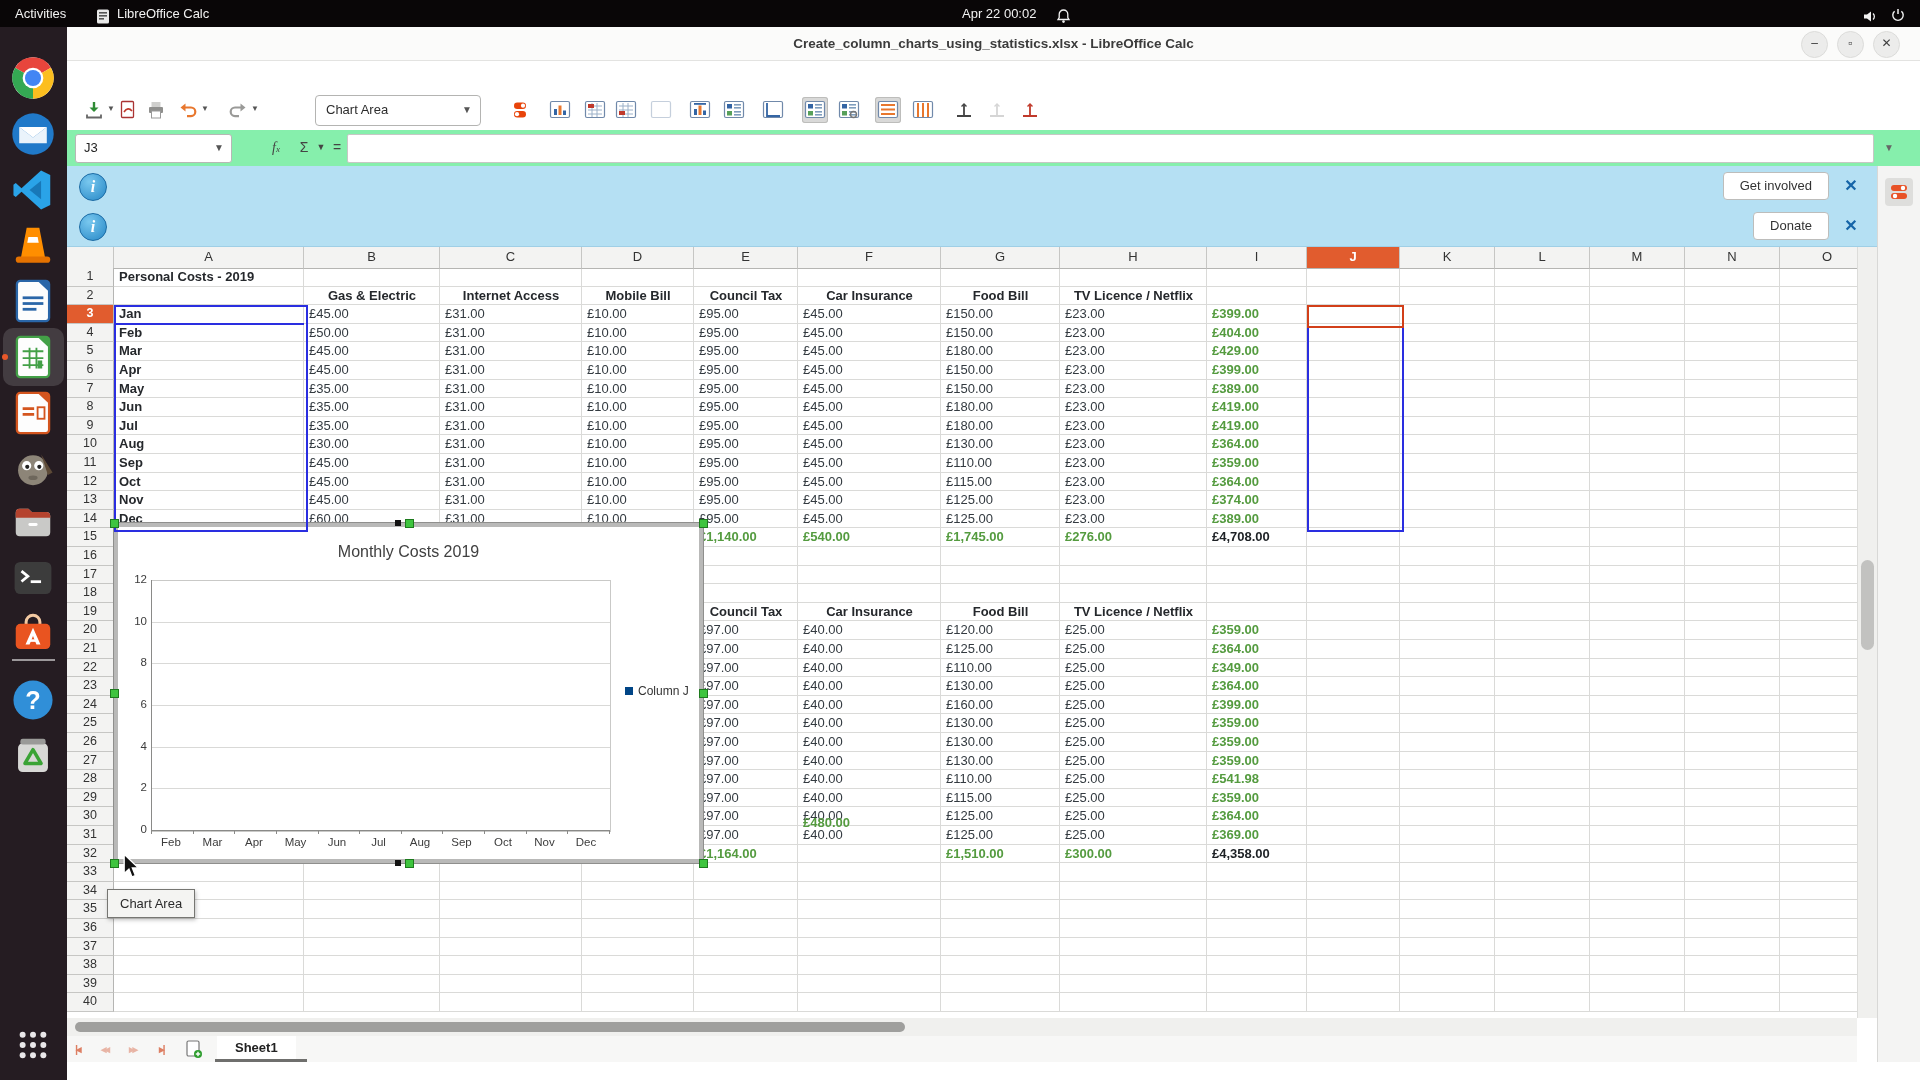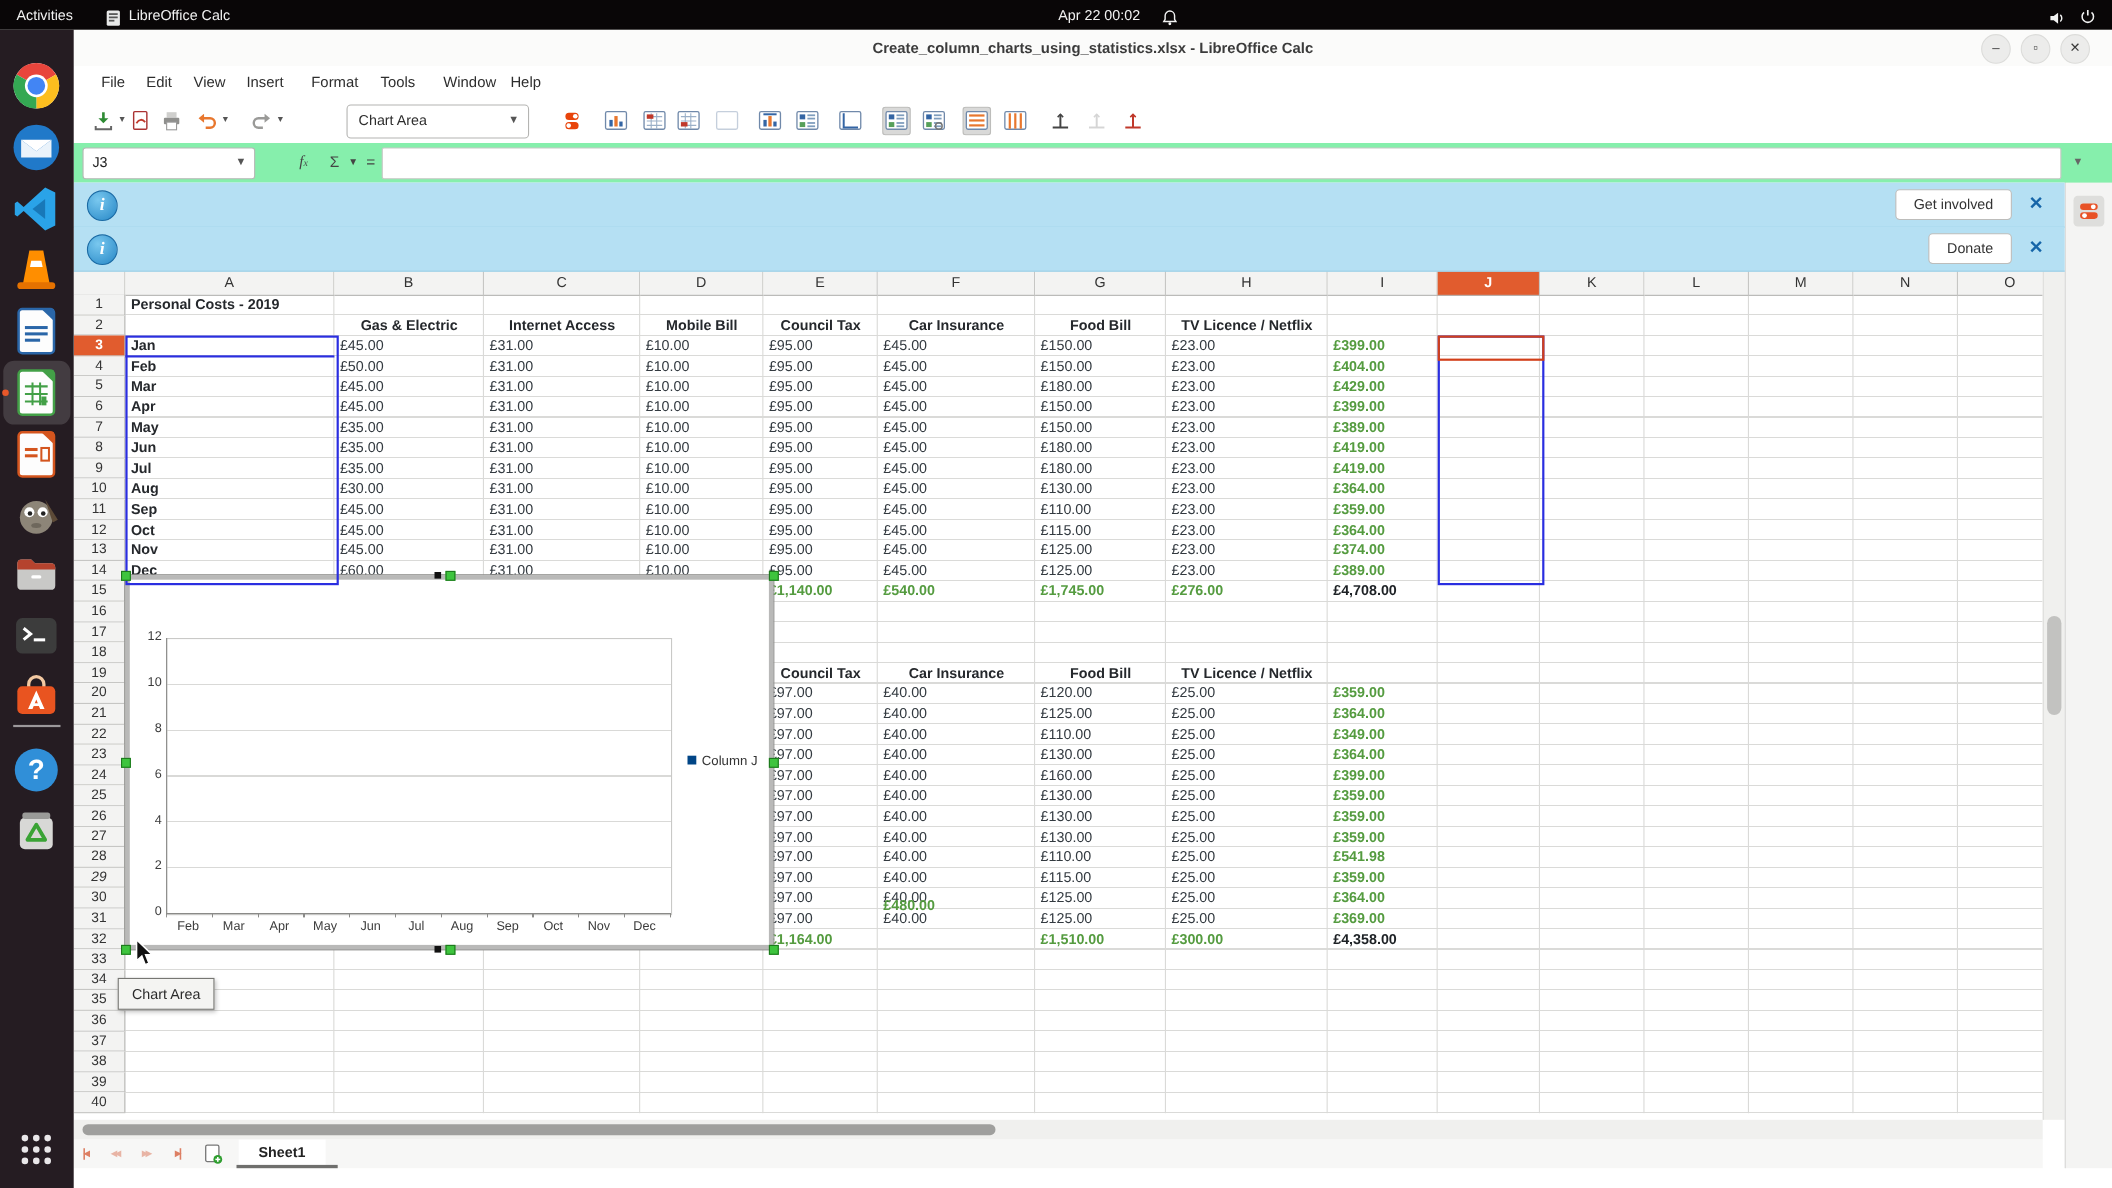--- a/index.html
+++ b/index.html
@@ -234,30 +234,20 @@
       <div class="dock-sep" style="top: 632px;"></div>
     </div>
 
   <div id="titlebar" class="abs">
     <div id="win-title">Create_column_charts_using_statistics.xlsx - LibreOffice Calc</div>
     <div class="winbtn" style="right:92px;">–</div>
     <div class="winbtn" style="right:56px;">▫</div>
     <div class="winbtn" style="right:20px;">✕</div>
   </div>
 
-  <div id="menubar" class="abs">
-      <div class="menu-item" style="left: 16px;">File</div>
-      <div class="menu-item" style="left: 57px;">Edit</div>
-      <div class="menu-item" style="left: 100px;">View</div>
-      <div class="menu-item" style="left: 148px;">Insert</div>
-      <div class="menu-item" style="left: 207px;">Format</div>
-      <div class="menu-item" style="left: 270px;">Tools</div>
-      <div class="menu-item" style="left: 327px;">Window</div>
-      <div class="menu-item" style="left: 388px;">Help</div>
-    </div>
 
   <div id="toolbar" class="abs">
     <div id="element-combo">
       <span class="val">Chart Area</span>
       <span class="car">▼</span>
     </div>
   <div class="tbi" style="left: 14px;">
         <svg width="24" height="22" viewBox="0 0 24 22">
           <path d="M12 3 v8.5" stroke="#2e8b34" stroke-width="2.4"></path>
           <path d="M7.5 8.5 L12 13 L16.5 8.5 Z" fill="#2e8b34"></path>
@@ -508,21 +498,21 @@
       <div class="rowhdr" style="top: 356.8px; height: 17.6px; line-height: 17.6px;">19</div>
       <div class="rowhdr" style="top: 375.4px; height: 17.6px; line-height: 17.6px;">20</div>
       <div class="rowhdr" style="top: 394px; height: 17.6px; line-height: 17.6px;">21</div>
       <div class="rowhdr" style="top: 412.6px; height: 17.6px; line-height: 17.6px;">22</div>
       <div class="rowhdr" style="top: 431.2px; height: 17.6px; line-height: 17.6px;">23</div>
       <div class="rowhdr" style="top: 449.8px; height: 17.6px; line-height: 17.6px;">24</div>
       <div class="rowhdr" style="top: 468.4px; height: 17.6px; line-height: 17.6px;">25</div>
       <div class="rowhdr" style="top: 487px; height: 17.6px; line-height: 17.6px;">26</div>
       <div class="rowhdr" style="top: 505.6px; height: 17.6px; line-height: 17.6px;">27</div>
       <div class="rowhdr" style="top: 524.2px; height: 17.6px; line-height: 17.6px;">28</div>
-      <div class="rowhdr" style="top: 542.8px; height: 17.6px; line-height: 17.6px; font-style: italic;">29</div>
+      <div class="rowhdr" style="top: 542.8px; height: 17.6px; line-height: 17.6px;">29</div>
       <div class="rowhdr" style="top: 561.4px; height: 17.6px; line-height: 17.6px;">30</div>
       <div class="rowhdr" style="top: 580px; height: 17.6px; line-height: 17.6px;">31</div>
       <div class="rowhdr" style="top: 598.6px; height: 17.6px; line-height: 17.6px;">32</div>
       <div class="rowhdr" style="top: 617.2px; height: 17.6px; line-height: 17.6px;">33</div>
       <div class="rowhdr" style="top: 635.8px; height: 17.6px; line-height: 17.6px;">34</div>
       <div class="rowhdr" style="top: 654.4px; height: 17.6px; line-height: 17.6px;">35</div>
       <div class="rowhdr" style="top: 673px; height: 17.6px; line-height: 17.6px;">36</div>
       <div class="rowhdr" style="top: 691.6px; height: 17.6px; line-height: 17.6px;">37</div>
       <div class="rowhdr" style="top: 710.2px; height: 17.6px; line-height: 17.6px;">38</div>
       <div class="rowhdr" style="top: 728.8px; height: 17.6px; line-height: 17.6px;">39</div>
@@ -711,20 +701,21 @@
       <div class="cell " style="left: 731px; top: 581px; width: 143px; height: 17.6px; line-height: 16.6px;">£40.00</div>
       <div class="cell " style="left: 874px; top: 581px; width: 119px; height: 17.6px; line-height: 16.6px;">£125.00</div>
       <div class="cell " style="left: 993px; top: 581px; width: 147px; height: 17.6px; line-height: 16.6px;">£25.00</div>
       <div class="cell grn" style="left: 1140px; top: 581px; width: 100px; height: 17.6px; line-height: 16.6px;">£369.00</div>
       <div class="cell grn" style="left: 627px; top: 599.6px; width: 104px; height: 17.6px; line-height: 16.6px;">£1,164.00</div>
       <div class="cell grn" style="left: 731px; top: 569px; width: 143px; height: 18px; line-height: 16.6px;">£480.00</div>
       <div class="cell grn" style="left: 874px; top: 599.6px; width: 119px; height: 17.6px; line-height: 16.6px;">£1,510.00</div>
       <div class="cell grn" style="left: 993px; top: 599.6px; width: 147px; height: 17.6px; line-height: 16.6px;">£300.00</div>
       <div class="cell drk" style="left: 1140px; top: 599.6px; width: 100px; height: 17.6px; line-height: 16.6px;">£4,358.00</div>
       <div id="chart">
+        <div id="chart-title">Monthly Costs 2019</div>
         <div id="plot"></div>
         <div id="yaxis"></div>
         <div id="xaxis"></div>
         <div id="xticks"></div>
         <div class="ylab" style="left: 3px; top: 46px;">12</div>
         <div class="ylab" style="left: 3px; top: 87.66px;">10</div>
         <div class="ylab" style="left: 3px; top: 129.32px;">8</div>
         <div class="ylab" style="left: 3px; top: 170.98px;">6</div>
         <div class="ylab" style="left: 3px; top: 212.64px;">4</div>
         <div class="ylab" style="left: 3px; top: 254.3px;">2</div>

